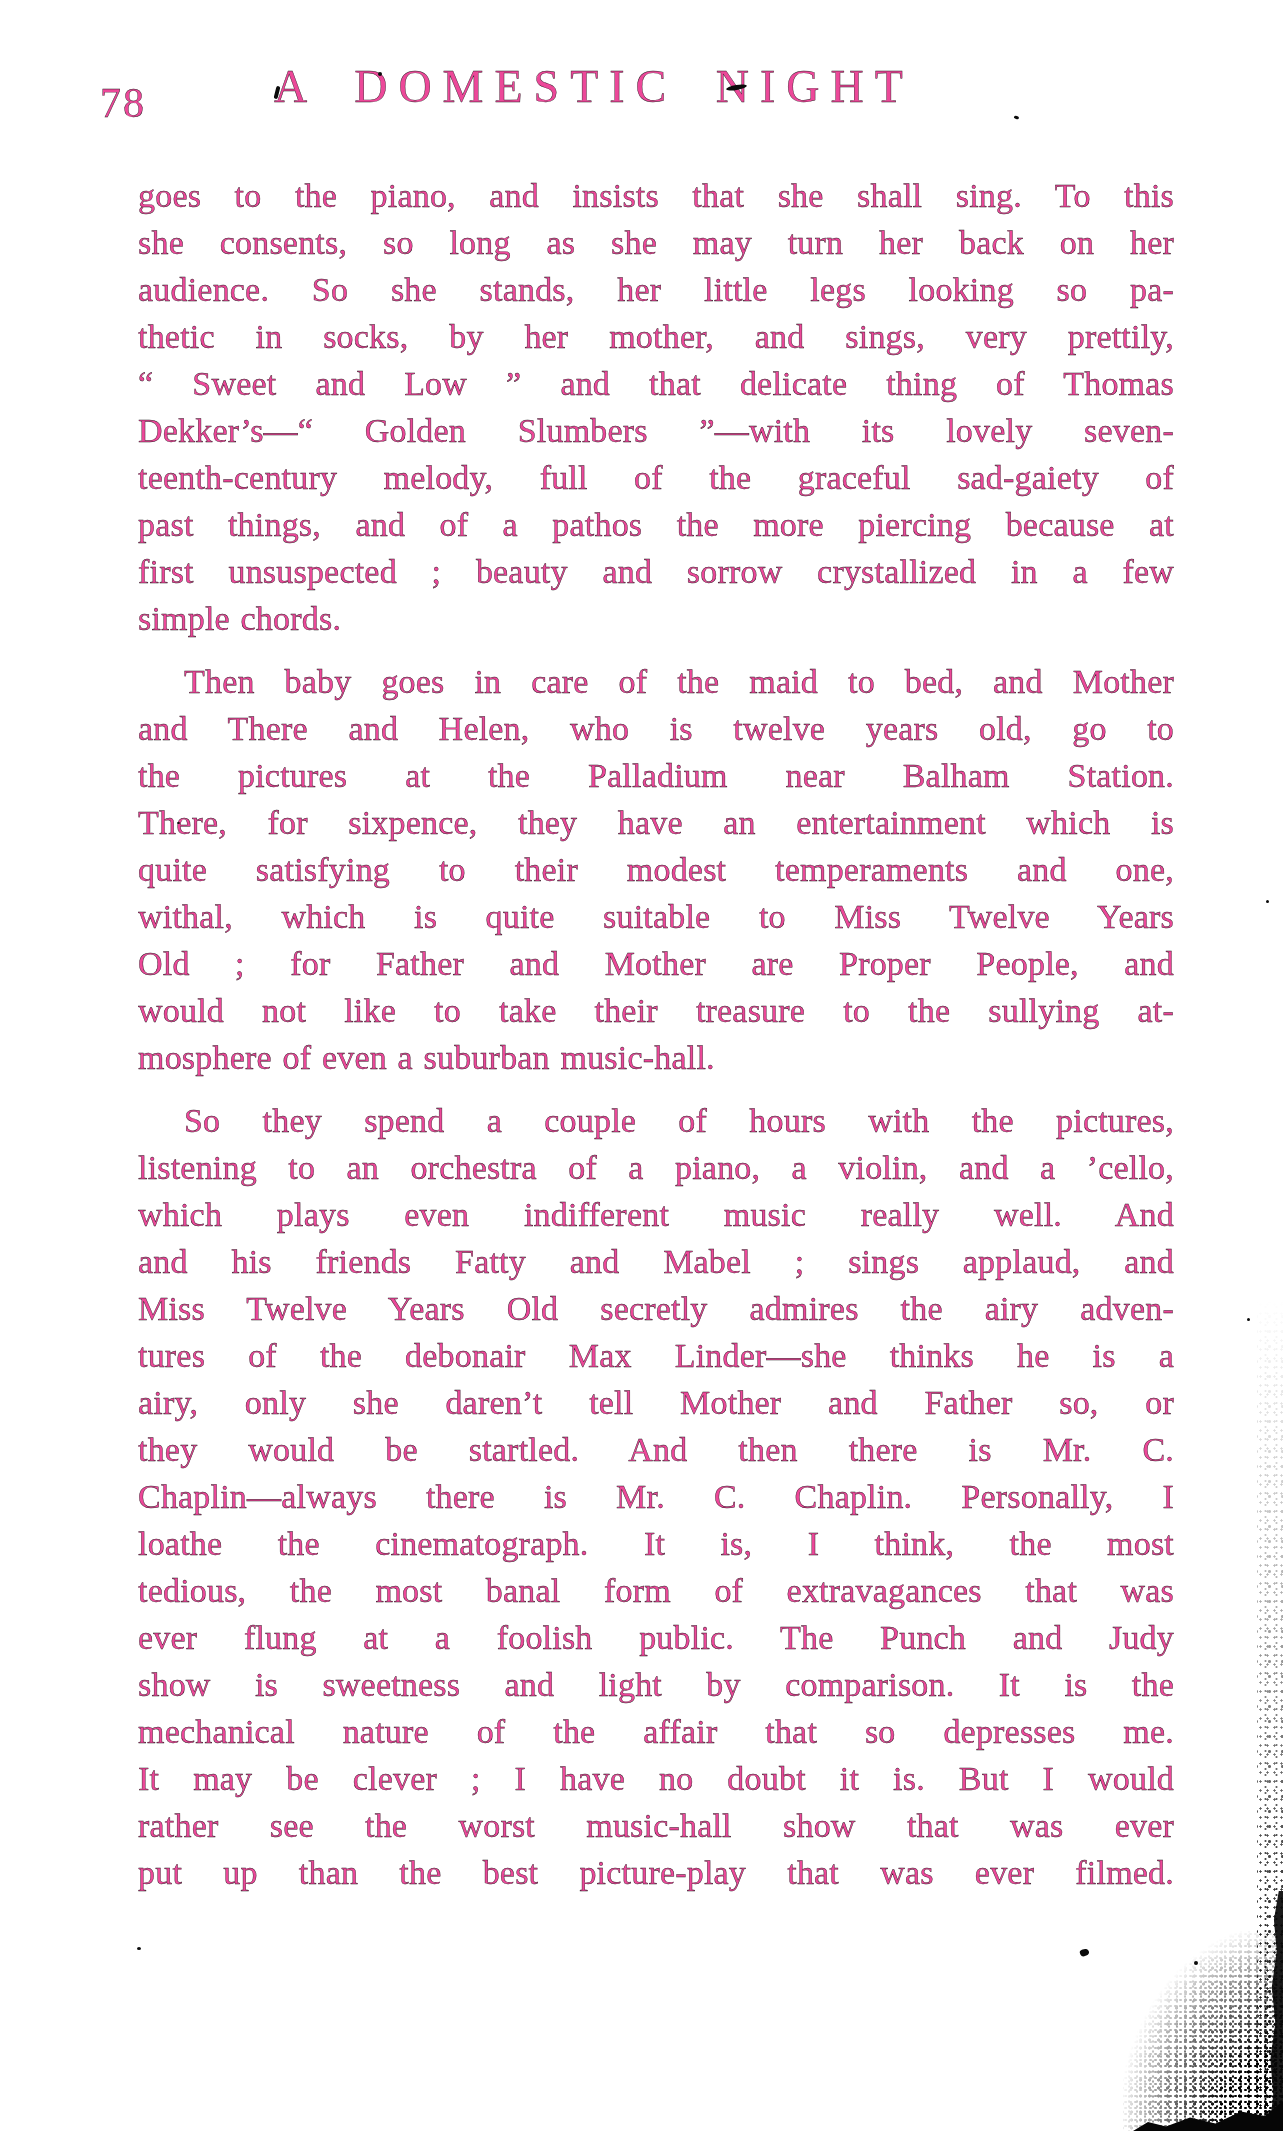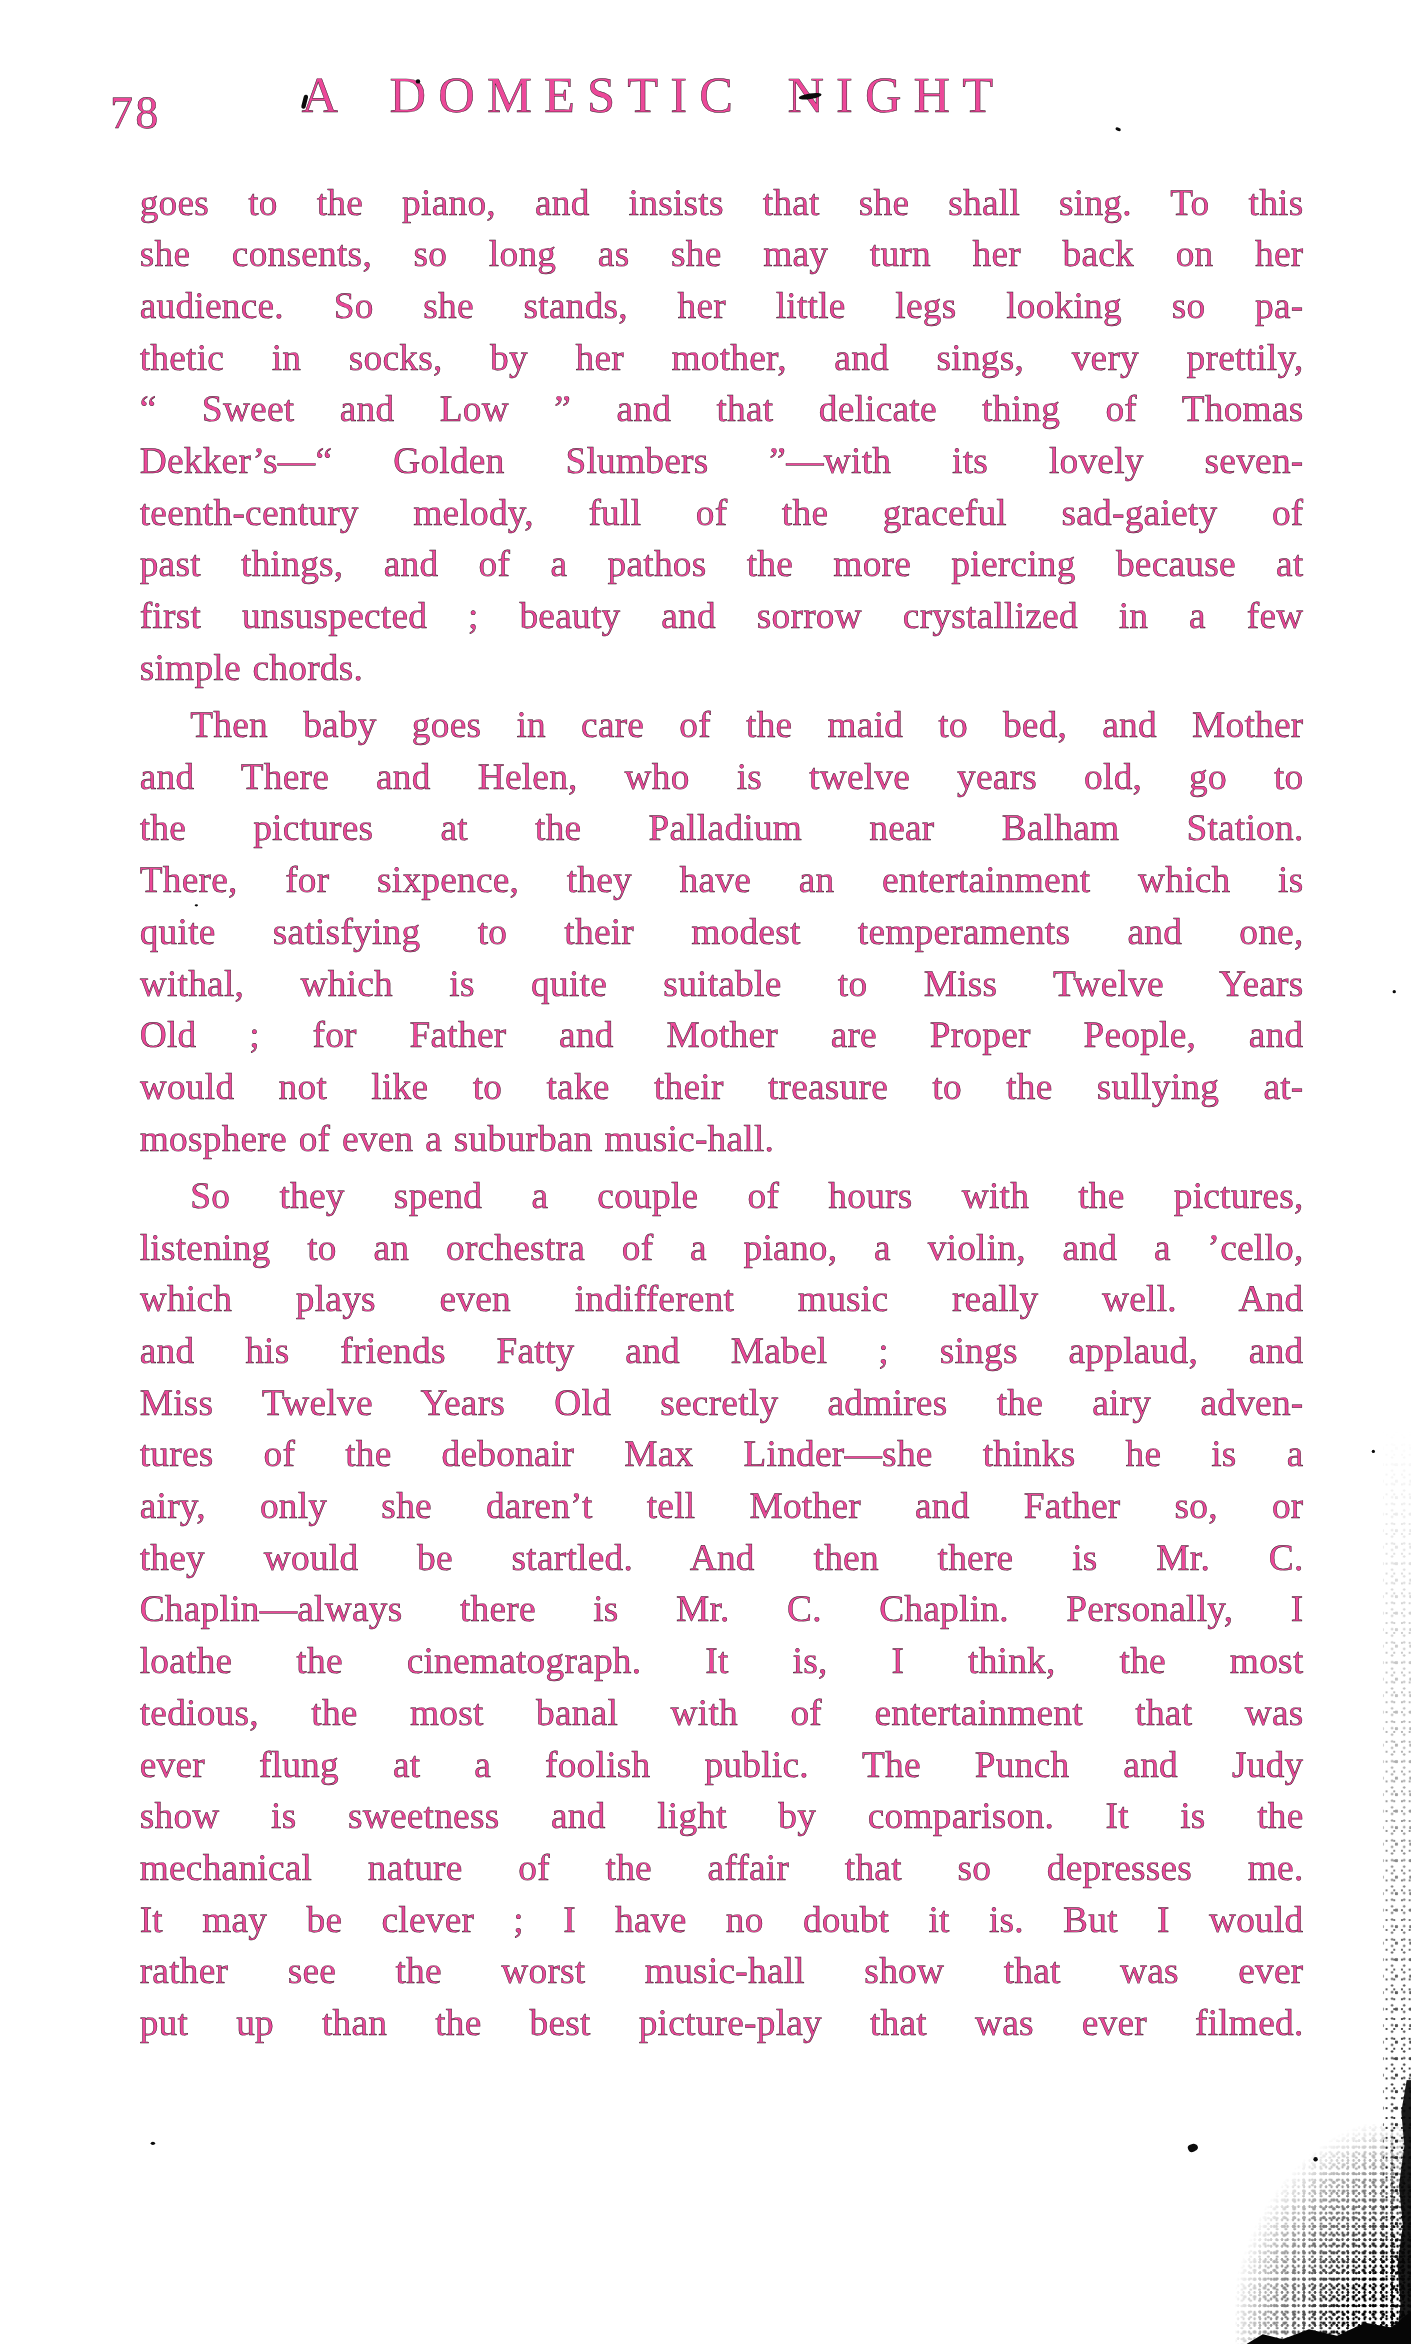--- a/index.html
+++ b/index.html
@@ -21,21 +21,21 @@
     position:absolute;left:274px;top:64px;margin:0;
     font-size:46px;line-height:1;font-weight:normal;
     letter-spacing:11px;word-spacing:16px;white-space:nowrap;
   }
   
   .text-block{
     position:absolute;left:122px;top:156px;width:1068px;
     font-size:34px;line-height:47px;
     word-spacing:2px;letter-spacing:0.2px;
   }
-  .paragraph{margin:5px;padding:0;}
+  .paragraph{margin:16px;padding:0;}
   .line{
     height:47px;overflow:hidden;
     text-align:justify;text-align-last:justify;
   }
   .line.indent{padding-left:46px;}
   .line.last{text-align-last:left;}
   
   .speck{position:absolute;background:#0b0b0b;border-radius:50%;}
   .sp-a-tick{left:275px;top:86px;width:4px;height:13px;transform:rotate(14deg);border-radius:2px;}
   .sp-n-tilde{left:726px;top:85px;width:21px;height:5px;transform:rotate(-9deg);}
@@ -114,21 +114,21 @@
         <div class="line indent">So they spend a couple of hours with the pictures,</div>
         <div class="line">listening to an orchestra of a piano, a violin, and a ’cello,</div>
         <div class="line">which plays even indifferent music really well. And</div>
         <div class="line">and his friends Fatty and Mabel ; sings applaud, and</div>
         <div class="line">Miss Twelve Years Old secretly admires the airy adven-</div>
         <div class="line">tures of the debonair Max Linder—she thinks he is a</div>
         <div class="line">airy, only she daren’t tell Mother and Father so, or</div>
         <div class="line">they would be startled. And then there is Mr. C.</div>
         <div class="line">Chaplin—always there is Mr. C. Chaplin. Personally, I</div>
         <div class="line">loathe the cinematograph. It is, I think, the most</div>
-        <div class="line">tedious, the most banal with of entertainment that was</div>
+        <div class="line">tedious, the most banal form of extravagances that was</div>
         <div class="line">ever flung at a foolish public. The Punch and Judy</div>
         <div class="line">show is sweetness and light by comparison. It is the</div>
         <div class="line">mechanical nature of the affair that so depresses me.</div>
         <div class="line">It may be clever ; I have no doubt it is. But I would</div>
         <div class="line">rather see the worst music-hall show that was ever</div>
         <div class="line">put up than the best picture-play that was ever filmed.</div>
       </div>
     </div>
 
   <span class="speck sp-a-tick"></span>

